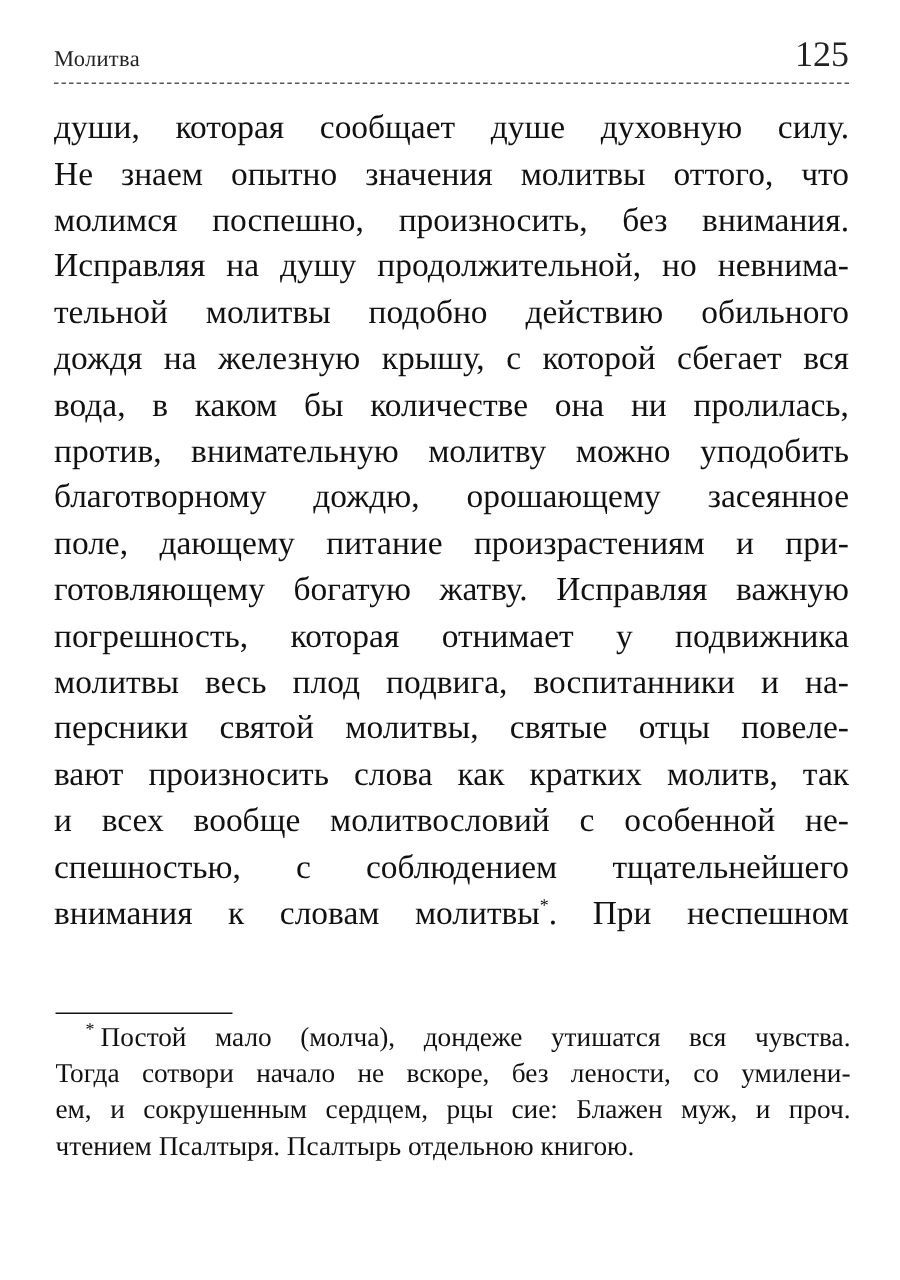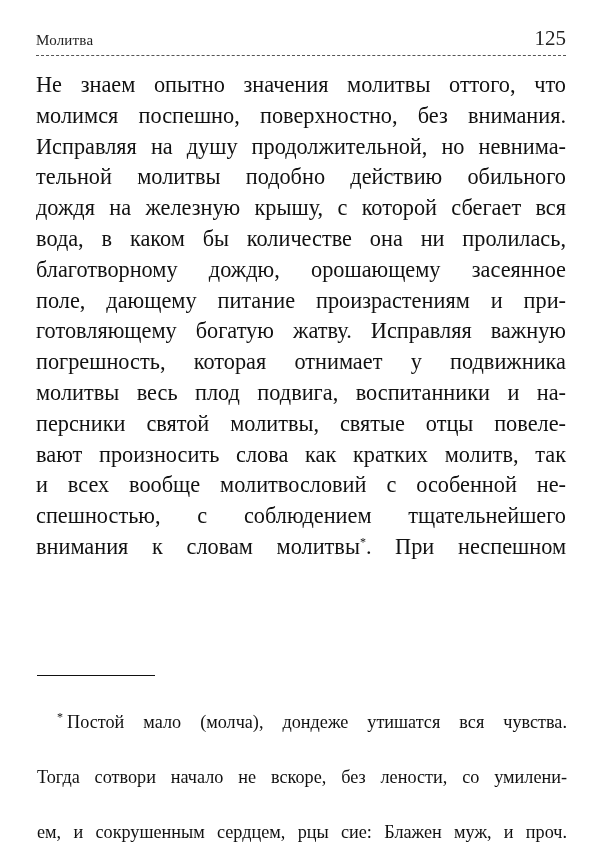--- a/index.html
+++ b/index.html
@@ -1,50 +1,52 @@
 <!DOCTYPE html>
 <html><head>
 <meta charset="utf-8">
 <style>
   html, body { margin: 0; padding: 0; background: #ffffff; }
   body { width: 600px; height: 853px; position: relative; overflow: hidden; color: #111111; }
   .page { position: absolute; left: 0; top: 0; width: 528px; height: 853px; background: #ffffff; }
   .running-head { position: absolute; left: 36px; top: 25px; width: 530px; height: 28px; }
   .rh-title { position: absolute; left: 0; bottom: 4px; font-family: "Liberation Serif", serif; font-size: 15px; letter-spacing: 0.2px; color: #222; }
-  .rh-page { position: absolute; right: 0; bottom: 2px; font-family: "Liberation Serif", serif; font-size: 21px; color: #222; }
+  .rh-page { position: absolute; right: 0; bottom: 2px; font-family: "Liberation Serif", serif; font-size: 24px; color: #222; }
   .rh-rule { position: absolute; left: 36px; top: 55px; width: 530px; height: 0; border-top: 1px dashed #555; }
   .body-text { position: absolute; left: 36px; top: 70px; width: 530px; font-family: "Liberation Serif", serif; font-size: 22.3px; line-height: 30.8px; }
   .line { display: block; white-space: nowrap; text-align: justify; text-align-last: justify; height: 30.8px; overflow: visible; }
   .line.last { text-align-last: justify; }
   .fn-mark { font-size: 12px; vertical-align: super; line-height: 0; }
   .fn-rule { position: absolute; left: 37px; top: 675px; width: 118px; height: 0; border-top: 1.5px solid #111; }
   .footnote { position: absolute; left: 37px; top: 679px; width: 530px; font-family: "Liberation Serif", serif; font-size: 18.2px; line-height: 24.2px; }
-  .fn-line { display: block; white-space: nowrap; text-align: justify; text-align-last: justify; height: 24.2px; margin-top: 31px; }
+  .fn-line { display: block; white-space: nowrap; text-align: justify; text-align-last: justify; height: 24.2px; }
   .fn-line.first { padding-left: 20px; }
   .fn-line.final { text-align-last: left; }
   .fn-star { font-size: 12px; vertical-align: super; line-height: 0; margin-right: 4px; }
 </style>
 </head>
 <body>
 
 <div class="page">
 
   <div class="running-head">
     <span class="rh-title">Молитва</span>
     <span class="rh-page">125</span>
   </div>
   <div class="rh-rule"></div>
 
   <div class="body-text">
+    <span class="line">души, которая сообщает душе духовную силу.</span>
     <span class="line">Не знаем опытно значения молитвы оттого, что</span>
-    <span class="line">молимся поспешно, поверхностно, без внимания.</span>
+    <span class="line">молимся поспешно, произносить, без внимания.</span>
     <span class="line">Исправляя на душу продолжительной, но невнима-</span>
     <span class="line">тельной молитвы подобно действию обильного</span>
     <span class="line">дождя на железную крышу, с которой сбегает вся</span>
     <span class="line">вода, в каком бы количестве она ни пролилась,</span>
+    <span class="line">против, внимательную молитву можно уподобить</span>
     <span class="line">благотворному дождю, орошающему засеянное</span>
     <span class="line">поле, дающему питание произрастениям и при-</span>
     <span class="line">готовляющему богатую жатву. Исправляя важную</span>
     <span class="line">погрешность, которая отнимает у подвижника</span>
     <span class="line">молитвы весь плод подвига, воспитанники и на-</span>
     <span class="line">персники святой молитвы, святые отцы повеле-</span>
     <span class="line">вают произносить слова как кратких молитв, так</span>
     <span class="line">и всех вообще молитвословий с особенной не-</span>
     <span class="line">спешностью, с соблюдением тщательнейшего</span>
     <span class="line last"><span>внимания к словам молитвы</span><span class="fn-mark">*</span><span>. При неспешном</span></span>

